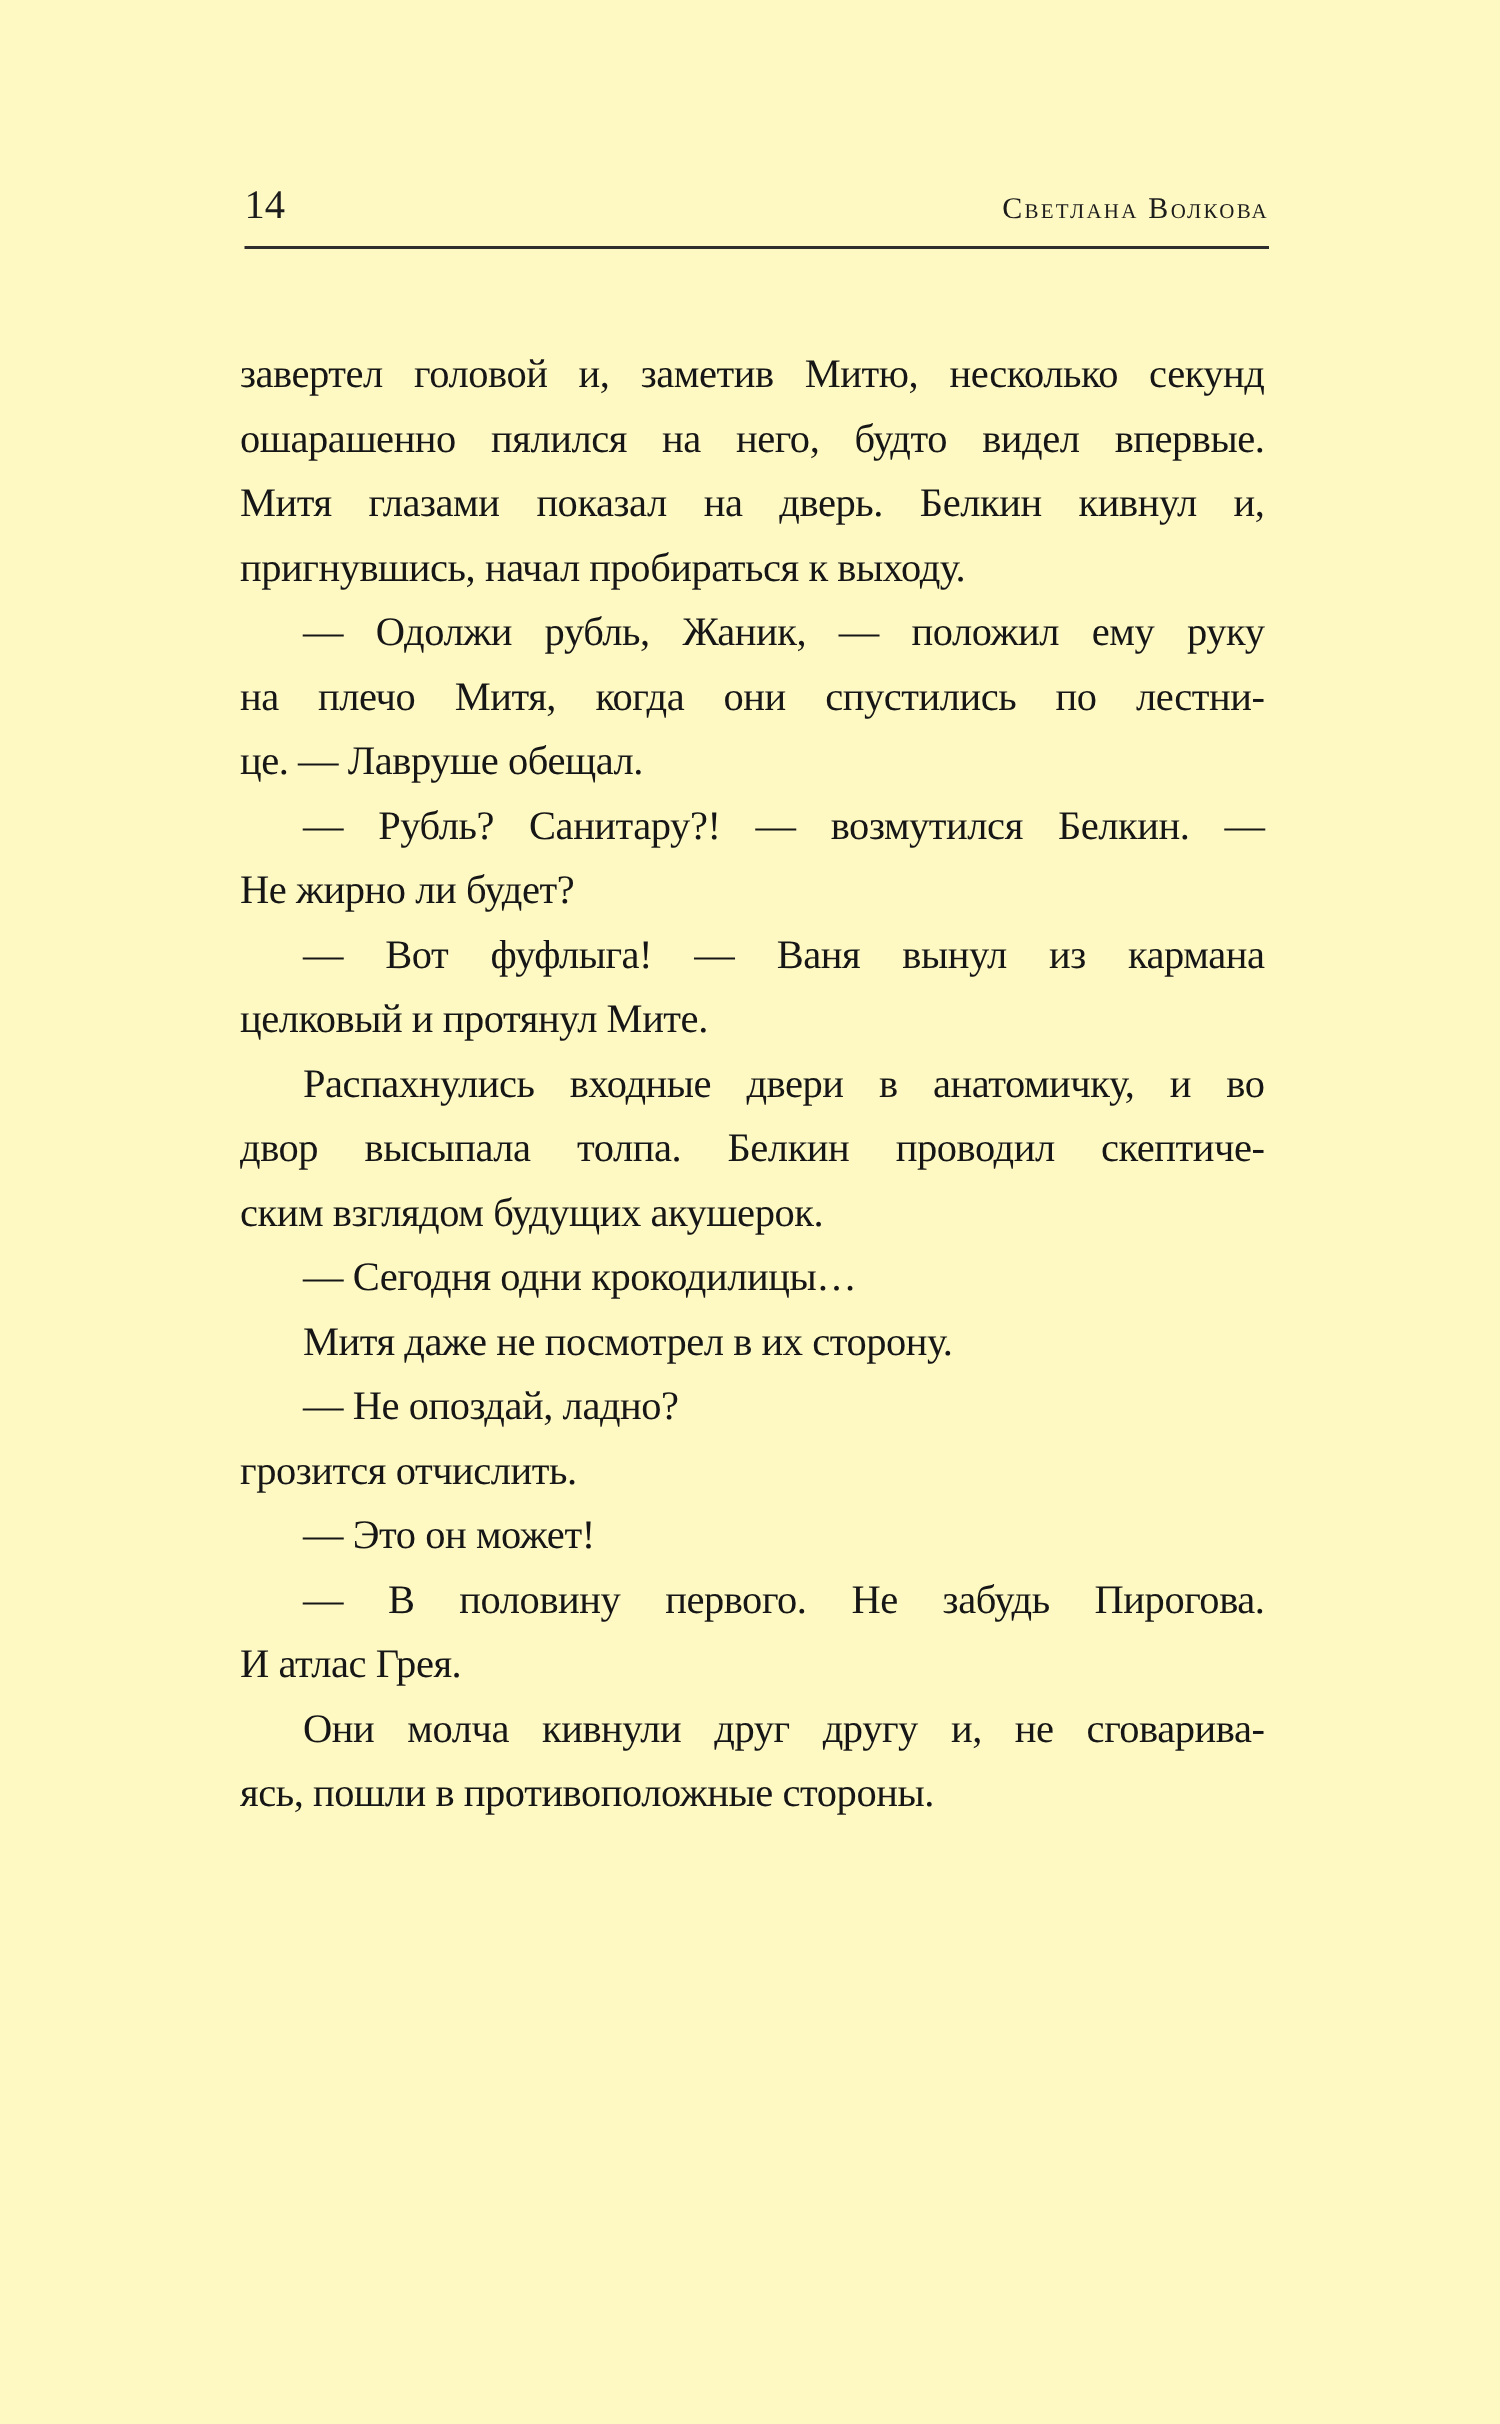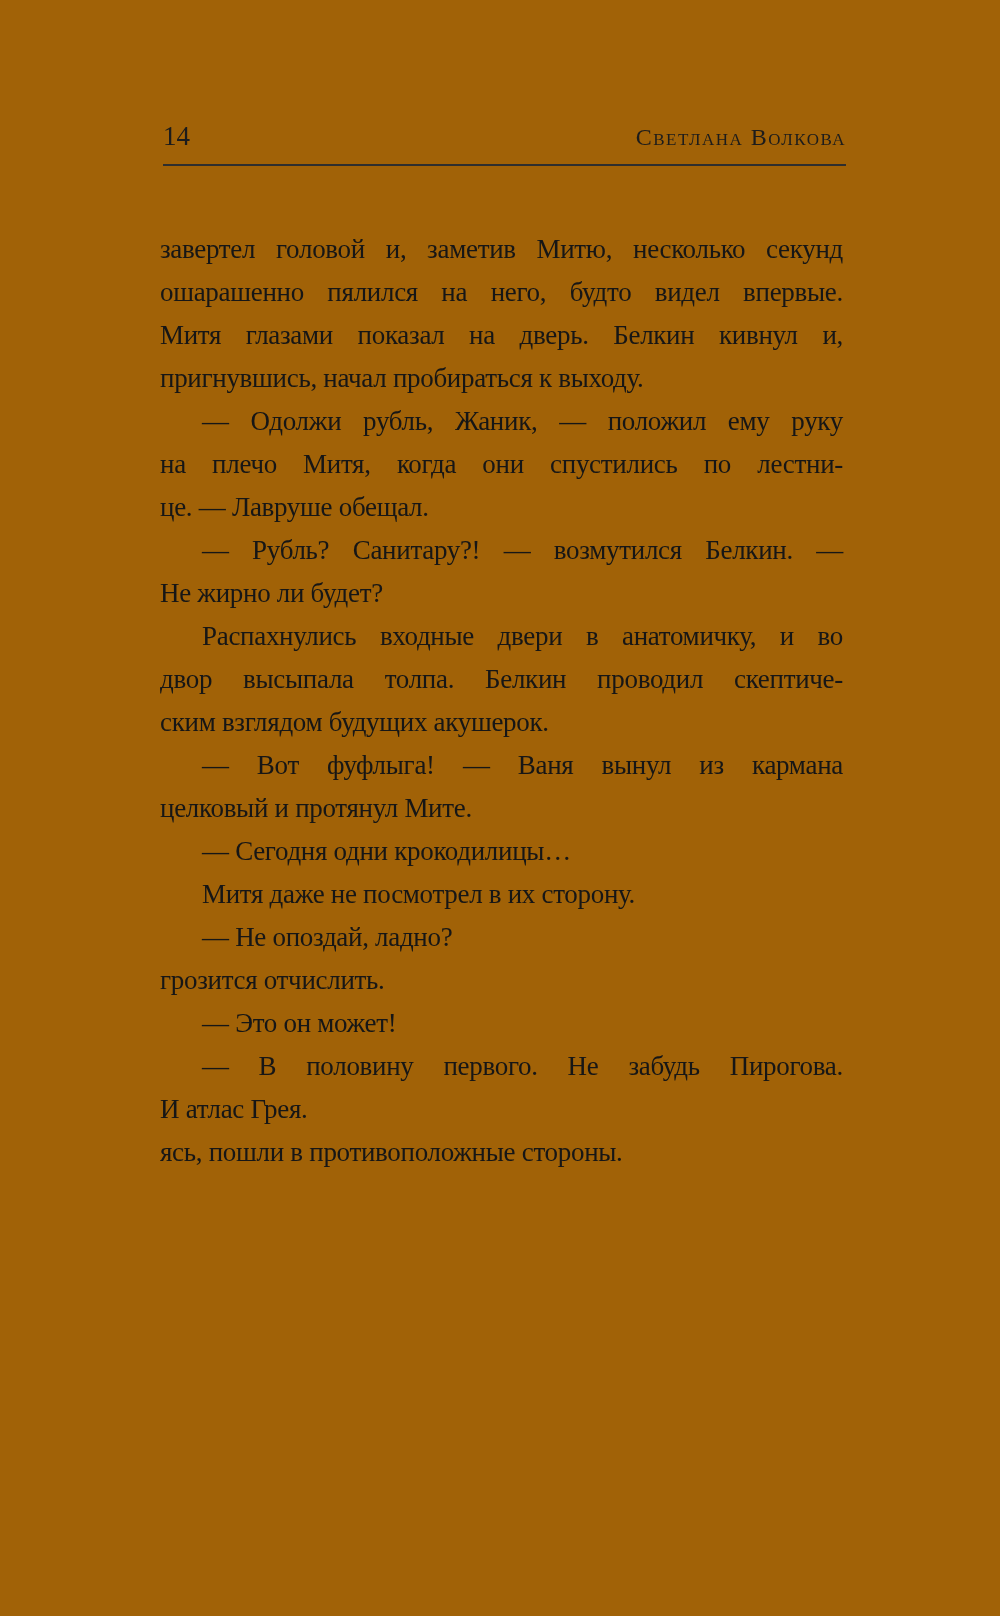--- a/index.html
+++ b/index.html
@@ -4,42 +4,42 @@
 <style>
   html, body {
     margin: 0;
     padding: 0;
     background: #ffffff;
   }
   .page {
     position: relative;
     width: 1000px;
     height: 1616px;
-    background: #a16207;
+    background: #fef9c3;
     font-family: "Liberation Serif", "DejaVu Serif", serif;
     color: #161616;
     overflow: hidden;
   }
   .header {
     position: absolute;
     left: 163px;
     width: 683px;
     top: 121px;
     height: 34px;
     display: flex;
     justify-content: space-between;
     align-items: baseline;
   }
   .pagenum {
     font-size: 27px;
     color: #1c1c1c;
   }
   .author {
     font-variant: small-caps;
-    font-size: 24px;
+    font-size: 20px;
     letter-spacing: 1.5px;
     color: #1c1c1c;
   }
   .rule {
     position: absolute;
     left: 163px;
     width: 683px;
     top: 164px;
     height: 0;
     border-top: 2px solid #2e2e2e;
@@ -88,27 +88,27 @@
       <div>
         <div class="line indent">— Одолжи рубль, Жаник, — положил ему руку</div>
         <div class="line">на плечо Митя, когда они спустились по лестни-</div>
         <div class="line last">це. — Лавруше обещал.</div>
       </div>
       <div>
         <div class="line indent">— Рубль? Санитару?! — возмутился Белкин. —</div>
         <div class="line last">Не жирно ли будет?</div>
       </div>
       <div>
+        <div class="line indent">— Вот фуфлыга! — Ваня вынул из кармана</div>
+        <div class="line last">целковый и протянул Мите.</div>
+      </div>
+      <div>
         <div class="line indent">Распахнулись входные двери в анатомичку, и во</div>
         <div class="line">двор высыпала толпа. Белкин проводил скептиче-</div>
         <div class="line last">ским взглядом будущих акушерок.</div>
-      </div>
-      <div>
-        <div class="line indent">— Вот фуфлыга! — Ваня вынул из кармана</div>
-        <div class="line last">целковый и протянул Мите.</div>
       </div>
       <div>
         <div class="line last indent">— Сегодня одни крокодилицы…</div>
       </div>
       <div>
         <div class="line last indent">Митя даже не посмотрел в их сторону.</div>
       </div>
       <div>
         <div class="line last indent">— Не опоздай, ладно?</div>
       </div>
@@ -116,16 +116,17 @@
         <div class="line last">грозится отчислить.</div>
       </div>
       <div>
         <div class="line last indent">— Это он может!</div>
       </div>
       <div>
         <div class="line indent">— В половину первого. Не забудь Пирогова.</div>
         <div class="line last">И атлас Грея.</div>
       </div>
       <div>
+        <div class="line indent">Они молча кивнули друг другу и, не сговарива-</div>
         <div class="line last">ясь, пошли в противоположные стороны.</div>
       </div>
     </div>
 </div>
 
 </body></html>

